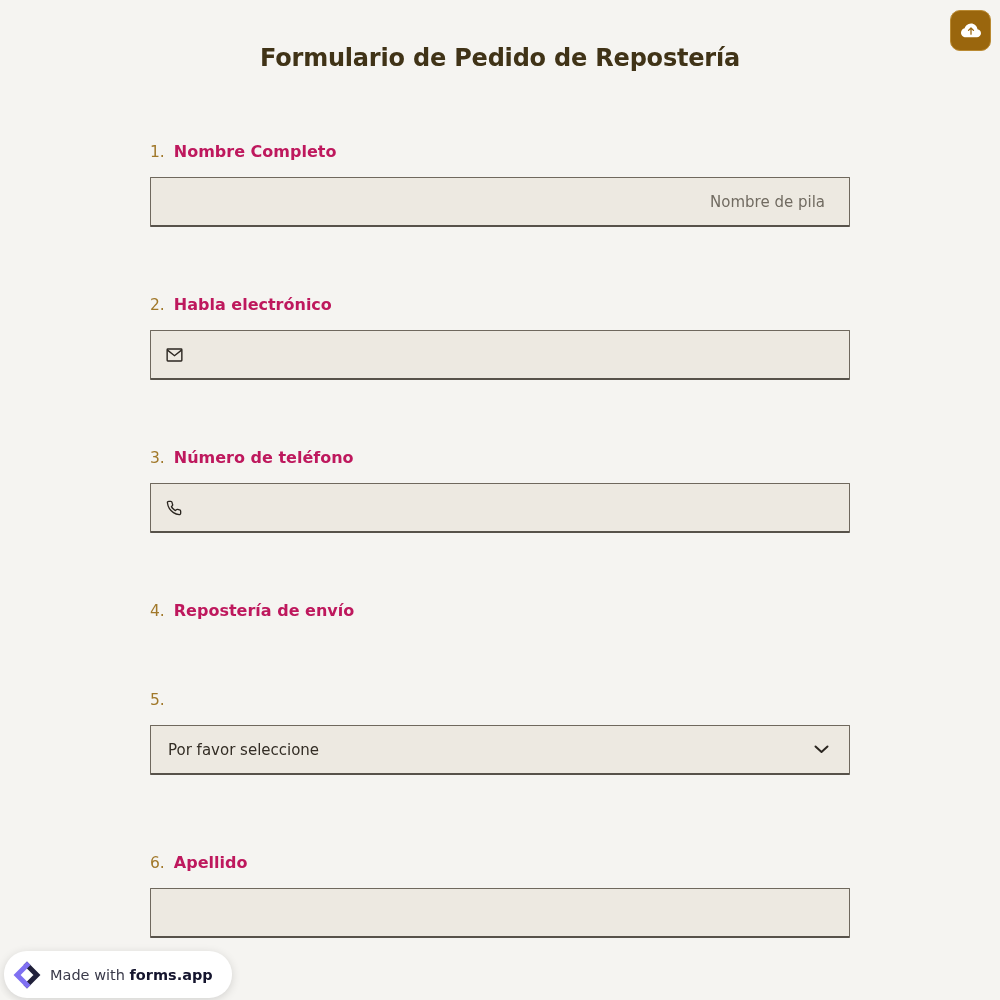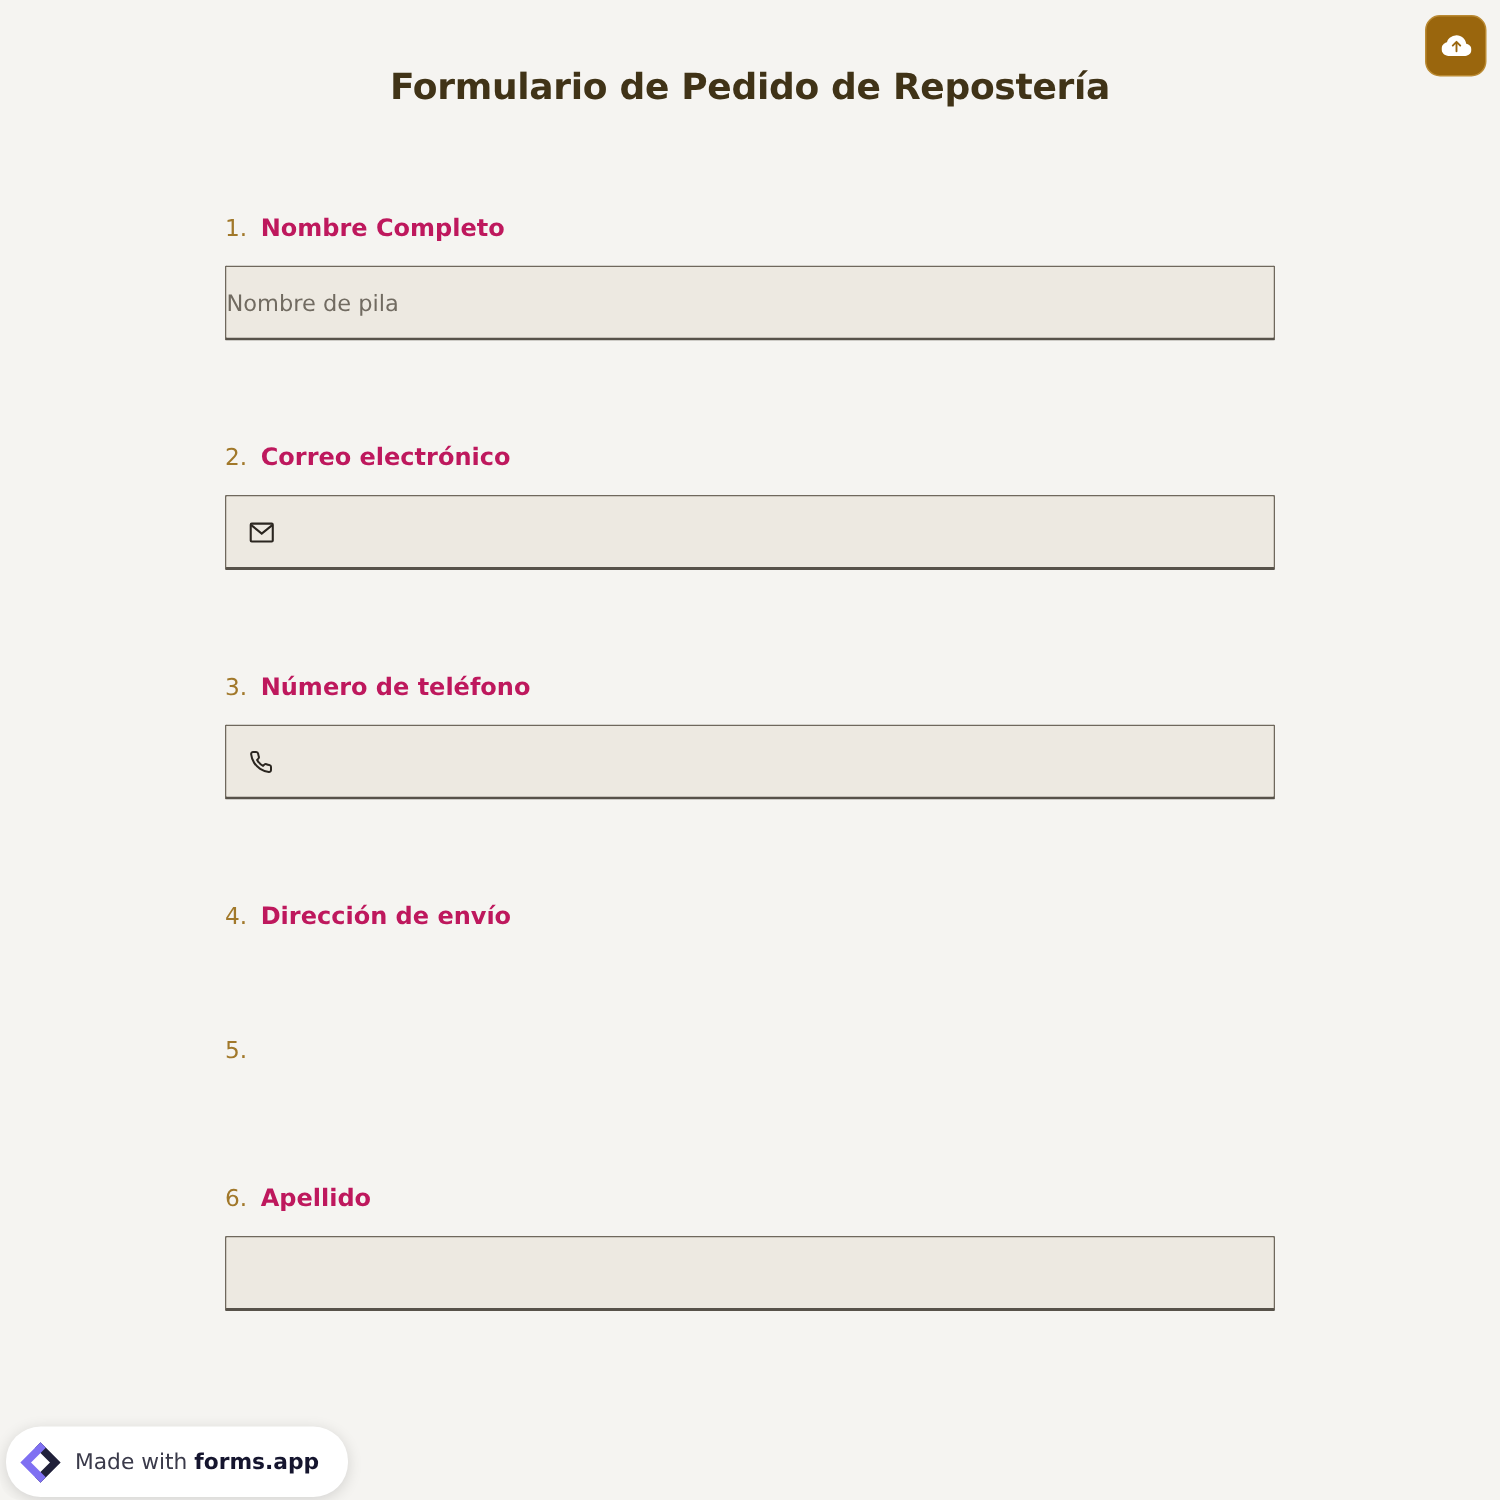--- a/index.html
+++ b/index.html
@@ -43,22 +43,23 @@
 
   .text-input {
     box-sizing: border-box;
     height: 50px; width: 100%;
     background: #ede9e1;
     border: 1px solid #6f685d;
     border-bottom: 2px solid #57524a;
     border-radius: 1px;
     font-family: "DejaVu Sans", "Liberation Sans", sans-serif;
     font-size: 15px; color: #332d25;
-    padding: 0 0;
+    padding: 0 24px;
     outline: none;
+    text-align: right;
   }
   .text-input::placeholder { color: #716b61; opacity: 1; }
 
   .input-wrap { position: relative; width: 100%; }
   .input-wrap .field-icon {
     position: absolute; left: 16px; top: 50%; transform: translateY(-50%);
     display: flex; align-items: center; color: #2b2620;
   }
   .input-wrap .text-input { padding-left: 46px; }
 
@@ -113,21 +114,21 @@
         <span class="q-label">Nombre Completo</span>
       </div>
       <div class="field-row">
         <input class="text-input" type="text" placeholder="Nombre de pila" style="">
       </div>
     </div>
 
     <div class="question">
       <div class="q-label-row">
         <span class="q-number">2.</span>
-        <span class="q-label">Correo electrónico</span>
+        <span class="q-label">Habla electrónico</span>
       </div>
       <div class="input-wrap">
         <span class="field-icon">
           <svg width="17" height="14" viewBox="0 0 24 20" fill="none" stroke="#2b2620" stroke-width="2">
             <rect x="1.5" y="1.5" width="21" height="17" rx="1"></rect>
             <path d="M2 3 L12 11 L22 3"></path>
           </svg>
         </span>
         <input class="text-input" type="email" placeholder="" style="">
       </div>
@@ -144,27 +145,35 @@
             <path d="M22 16.92v3a2 2 0 0 1-2.18 2 19.79 19.79 0 0 1-8.63-3.07 19.5 19.5 0 0 1-6-6 19.79 19.79 0 0 1-3.07-8.67A2 2 0 0 1 4.11 2h3a2 2 0 0 1 2 1.72 12.84 12.84 0 0 0 .7 2.81 2 2 0 0 1-.45 2.11L8.09 9.91a16 16 0 0 0 6 6l1.27-1.27a2 2 0 0 1 2.11-.45 12.84 12.84 0 0 0 2.81.7A2 2 0 0 1 22 16.92z"></path>
           </svg>
         </span>
         <input class="text-input" type="tel" placeholder="" style="">
       </div>
     </div>
 
     <div class="question">
       <div class="q-label-row">
         <span class="q-number">4.</span>
-        <span class="q-label">Dirección de envío</span>
+        <span class="q-label">Repostería de envío</span>
       </div>
     </div>
 
     <div class="question">
       <div class="q-label-row">
         <span class="q-number">5.</span>
+      </div>
+      <div class="select-box">
+        <span>Por favor seleccione</span>
+        <span style="display:flex;">
+          <svg width="15" height="9" viewBox="0 0 15 9" fill="none" stroke="#2b2620" stroke-width="2" stroke-linecap="round" stroke-linejoin="round">
+            <path d="M1.5 1.5 L7.5 7 L13.5 1.5"></path>
+          </svg>
+        </span>
       </div>
     </div>
 
     <div class="question q-last">
       <div class="q-label-row">
         <span class="q-number">6.</span>
         <span class="q-label">Apellido</span>
       </div>
       <input class="text-input" type="text" placeholder="" style="">
     </div>

